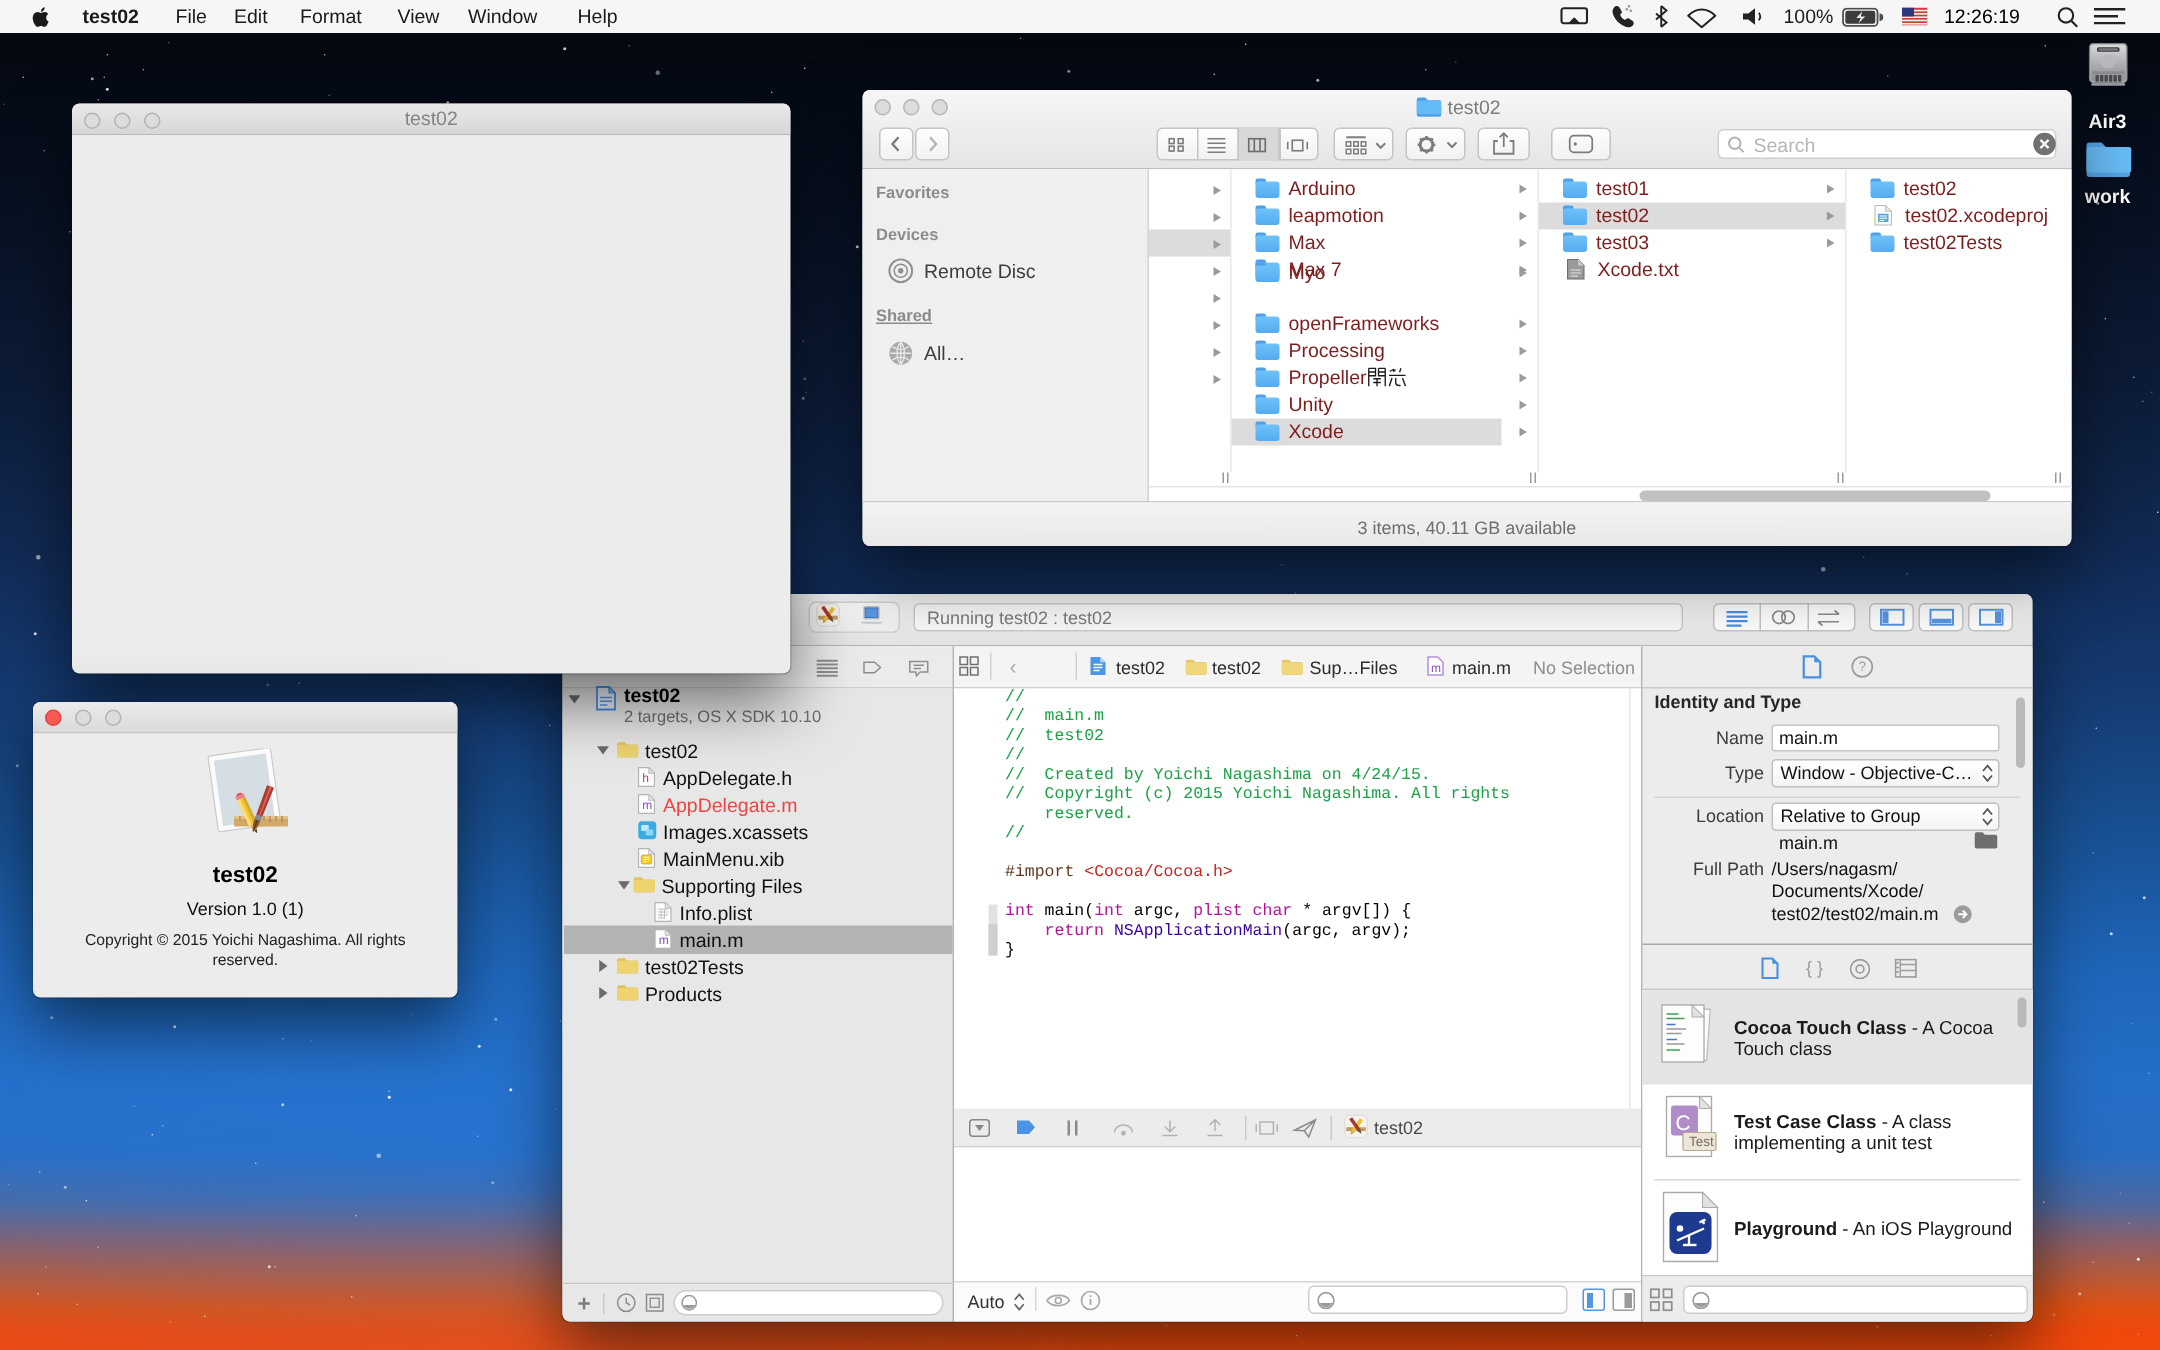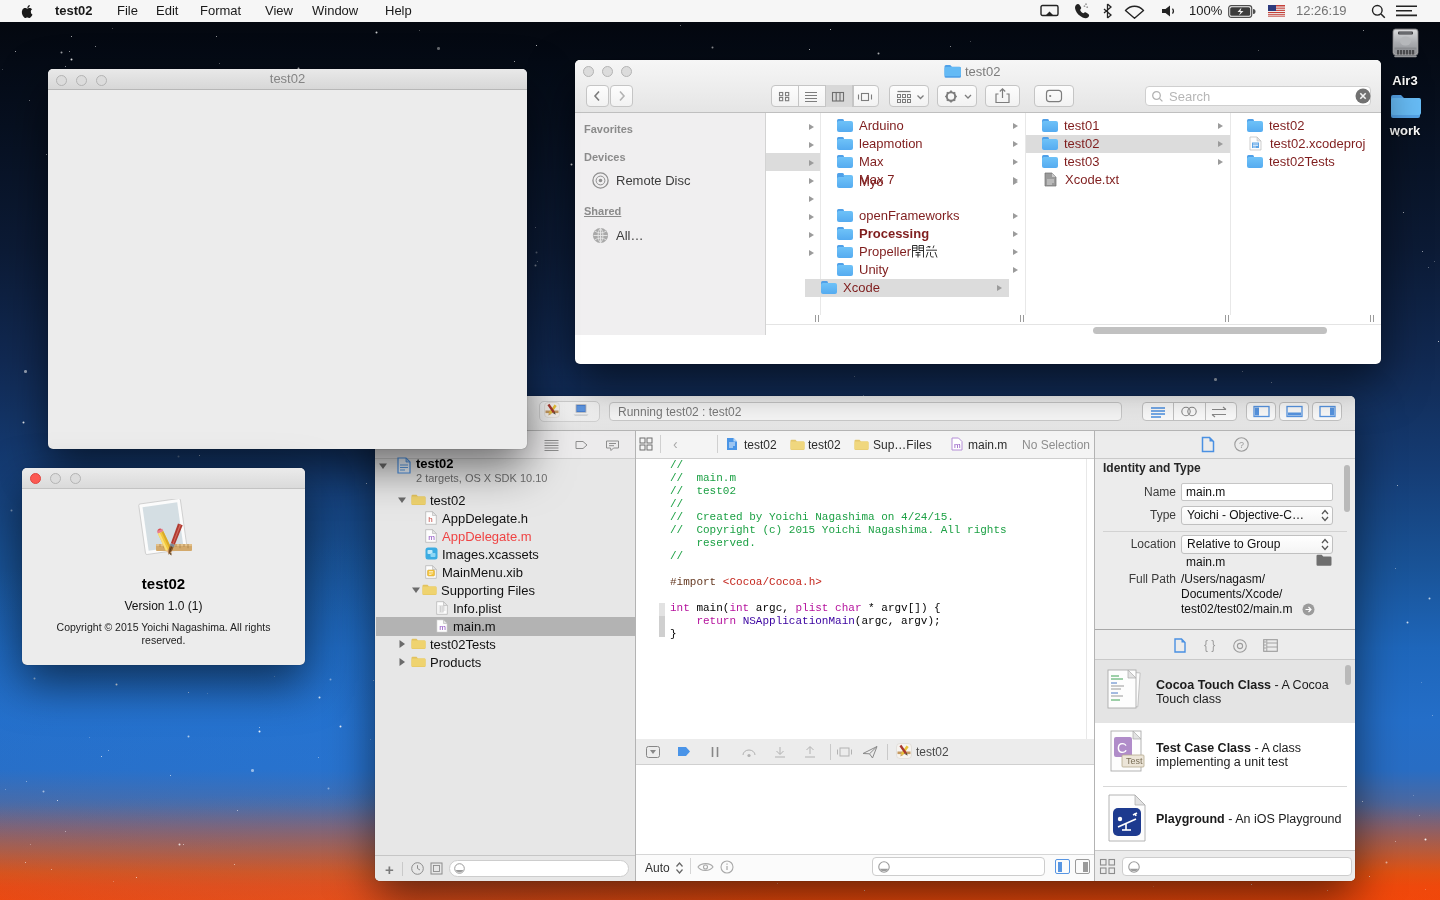--- a/index.html
+++ b/index.html
@@ -549,21 +549,21 @@
   <rect width="17" height="12" fill="#c53f38"></rect>
   <g fill="#eee">
         <rect y="1.5" width="17" height="1.1"></rect>
         <rect y="3.7" width="17" height="1.1"></rect>
         <rect y="5.9" width="17" height="1.1"></rect>
         <rect y="8.1" width="17" height="1.1"></rect>
         <rect y="10.3" width="17" height="1.1"></rect>
       </g>
   <rect width="8" height="6" fill="#2c3a7d"></rect>
  </svg>
- <span style="position:absolute;left:1296px;top:0;line-height:22px;font-size:13px;color:#737373;">12:26:19</span>
+ <span style="position:absolute;left:1296px;top:0;line-height:22px;font-size:13px;color:#000000;">12:26:19</span>
  <svg style="position:absolute;left:1371px;top:4px;" width="15" height="15" viewBox="0 0 15 15">
   <circle cx="6.3" cy="6.3" r="4.8" fill="none" stroke="#232323" stroke-width="1.4"></circle>
   <path d="M10 10 l3.8 3.8" stroke="#232323" stroke-width="1.5"></path>
  </svg>
  <svg style="position:absolute;left:1396px;top:5px;" width="21" height="12" viewBox="0 0 21 12">
   <g stroke="#232323" stroke-width="1.6">
         <path d="M0 1.2 h21 M0 5.8 h16 M0 10.4 h21"></path>
       </g>
  </svg>
 
@@ -730,50 +730,53 @@
         <span class="chev" style="left:43px;top:96px;"></span>
         <span class="chev" style="left:43px;top:114px;"></span>
         <span class="chev" style="left:43px;top:132px;"></span>
       </div>
   <div class="frow" style="left:55px;top:4px;width:204px;"><span class="ficon"></span>Arduino<span class="chev" style="left:192px;top:1px;"></span></div>
       <div class="frow" style="left:55px;top:22px;width:204px;"><span class="ficon"></span>leapmotion<span class="chev" style="left:192px;top:1px;"></span></div>
       <div class="frow" style="left:55px;top:40px;width:204px;"><span class="ficon"></span>Max<span class="chev" style="left:192px;top:1px;"></span></div>
       <div class="frow" style="left:55px;top:58px;width:204px;"><span class="ficon"></span>Max 7<span class="chev" style="left:192px;top:1px;"></span></div>
       <div class="frow" style="left:55px;top:60px;width:204px;"><span class="ficon"></span>Myo<span class="chev" style="left:192px;top:1px;"></span></div>
       <div class="frow" style="left:55px;top:94px;width:204px;"><span class="ficon"></span>openFrameworks<span class="chev" style="left:192px;top:1px;"></span></div>
-      <div class="frow" style="left:55px;top:112px;width:204px;font-weight:bold;"><span class="ficon"></span>Processing<span class="chev" style="left:192px;top:1px;"></span></div>
+      <div class="frow" style="left:55px;top:112px;width:204px;"><span class="ficon"></span>Processing<span class="chev" style="left:192px;top:1px;"></span></div>
       <div class="frow" style="left:55px;top:130px;width:204px;"><span class="ficon"></span>Propeller<svg width="27" height="13" viewBox="0 0 27 13" style="vertical-align:-2px;">
           <g stroke="#1b1b1b" stroke-width="0.9" fill="none">
 <path d="M1.5 0.5 v12 M12.5 0.5 v12 M1.5 0.5 h4.5 v5 h-4.5 M8 0.5 h4.5 M8 0.5 v5 h4.5 M1.5 3 h4.5 M8 3 h4.5 M12.5 12.5"></path>
 <path d="M4.5 7.5 h5 M4.5 10 h5 M7 7.5 v5"></path>
 <path d="M15.5 2.5 c1.5-1 2.5-1.2 4-0.8 M15 5.2 h11 M17.5 1 l1 2 M23 0.5 l-1 2.7 M17 7 l-1.8 5.5 M19.5 7 v3.2 c0 1.3 0.8 1.8 2.2 1.8 h1 M24 7 l2 5.5"></path>
 </g>
         </svg><span class="chev" style="left:192px;top:1px;"></span></div>
       <div class="frow" style="left:55px;top:148px;width:204px;"><span class="ficon"></span>Unity<span class="chev" style="left:192px;top:1px;"></span></div>
-      <div class="frow sel" style="left:39px;top:166px;width:204px;"><span class="ficon"></span>Xcode<span class="chev" style="left:192px;top:1px;"></span></div>
+      <div class="frow sel" style="left:55px;top:166px;width:180px;"><span class="ficon"></span>Xcode<span class="chev" style="left:192px;top:1px;"></span></div>
   <div class="frow" style="left:260px;top:4px;width:204px;"><span class="ficon"></span>test01<span class="chev" style="left:192px;top:1px;"></span></div>
       <div class="frow sel" style="left:260px;top:22px;width:204px;"><span class="ficon"></span>test02<span class="chev" style="left:192px;top:1px;"></span></div>
       <div class="frow" style="left:260px;top:40px;width:204px;"><span class="ficon"></span>test03<span class="chev" style="left:192px;top:1px;"></span></div>
       <div class="frow" style="left:260px;top:58px;width:204px;"><svg width="13" height="15" viewBox="0 0 13 15" style="vertical-align:-3px;margin-right:8px;margin-left:2px;">
           <path d="M1 1 h7 l4 4 v9 h-11 z" fill="#9a9a9a" stroke="#6f6f6f" stroke-width="0.7"></path>
           <path d="M8 1 l4 4 h-4 z" fill="#c9c9c9"></path>
           <path d="M3 8 h7 M3 10 h7 M3 12 h5" stroke="#e8e8e8" stroke-width="0.8"></path>
         </svg>Xcode.txt</div>
   <div class="frow" style="left:465px;top:4px;width:150px;"><span class="ficon"></span>test02</div>
       <div class="frow" style="left:465px;top:22px;width:150px;"><svg width="13" height="15" viewBox="0 0 13 15" style="vertical-align:-3px;margin-right:8px;margin-left:2px;">
           <path d="M1 1 h7 l4 4 v9 h-11 z" fill="#fdfdfd" stroke="#b9b9b9" stroke-width="0.7"></path>
           <path d="M8 1 l4 4 h-4 z" fill="#e3e3e3" stroke="#b9b9b9" stroke-width="0.5"></path>
           <rect x="3" y="6.5" width="7" height="5.5" fill="#5ba4e6"></rect>
           <path d="M4 8 h5 M4 9.5 h5 M4 11 h3" stroke="#fff" stroke-width="0.7"></path>
         </svg>test02.xcodeproj</div>
       <div class="frow" style="left:465px;top:40px;width:150px;"><span class="ficon"></span>test02Tests</div>
  </div>
 
  <div style="position:absolute;left:191px;bottom:29px;right:0;height:10px;background:#fff;border-top:1px solid #e4e4e4;">
   <div style="position:absolute;left:327px;top:1.5px;width:234px;height:7px;border-radius:4px;background:#c1c1c1;"></div>
+ </div>
+ <div class="statusbar">
+  <div style="position:absolute;left:0;right:0;top:10px;text-align:center;font-size:12px;color:#6e6e6e;">3 items, 40.11 GB available</div>
  </div>
 </div>
 
 <div class="win" id="xcode">
 <div class="toolbar"></div>
 <div style="position:absolute;left:164px;top:5px;width:61px;height:21px;border:1px solid #d2d2d2;border-radius:5px;background:linear-gradient(#f8f8f8,#eee);box-sizing:border-box;"></div>
 <svg style="position:absolute;left:169px;top:6px;" width="16" height="16" viewBox="0 0 16 16">
 <rect x="0.5" y="0.5" width="15" height="15" rx="3.5" fill="#f6f3ef" stroke="#d8d5d0" stroke-width="0.6"></rect>
 <rect x="1.5" y="8.5" width="13" height="2.6" fill="#c59a62"></rect>
 <g transform="rotate(35 8 8)">
@@ -1052,21 +1055,21 @@
 <circle cx="7.5" cy="7.5" r="6.7" fill="none" stroke="#9c9c9c" stroke-width="1.1"></circle>
 <text x="5" y="10.5" font-size="9" fill="#9c9c9c" font-family="Liberation Sans">?</text>
     </svg>
 <div style="position:absolute;left:720px;top:62px;right:0;height:1px;background:#c9c9c9;"></div>
 <span style="position:absolute;left:728px;top:65px;font-size:12px;font-weight:bold;color:#262626;">Identity and Type</span>
 <span style="position:absolute;left:720px;top:89px;width:81px;text-align:right;font-size:12px;color:#3c3c3c;">Name</span>
 <div style="position:absolute;left:806px;top:87px;width:152px;height:18px;background:#fff;border:1px solid #c6c6c6;border-radius:2px;box-sizing:border-box;"></div>
 <span style="position:absolute;left:811px;top:89px;font-size:12px;color:#111;">main.m</span>
 <span style="position:absolute;left:720px;top:112px;width:81px;text-align:right;font-size:12px;color:#3c3c3c;">Type</span>
 <div style="position:absolute;left:806px;top:110px;width:152px;height:19px;background:linear-gradient(#fff,#f4f4f4);border:1px solid #c0c0c0;border-radius:3px;box-sizing:border-box;"></div>
-<span style="position:absolute;left:812px;top:112px;font-size:12px;color:#111;">Yoichi - Objective-C…</span>
+<span style="position:absolute;left:812px;top:112px;font-size:12px;color:#111;">Window - Objective-C…</span>
 <svg style="position:absolute;left:946px;top:113px;" width="8" height="13" viewBox="0 0 8 13">
       <path d="M1 5 L4 1.5 L7 5 M1 8 L4 11.5 L7 8" fill="none" stroke="#555" stroke-width="1.2"></path>
     </svg>
 <div style="position:absolute;left:728px;top:135px;width:244px;height:1px;background:#d2d2d2;"></div>
 <span style="position:absolute;left:720px;top:141px;width:81px;text-align:right;font-size:12px;color:#3c3c3c;">Location</span>
 <div style="position:absolute;left:806px;top:139px;width:152px;height:19px;background:linear-gradient(#fff,#f4f4f4);border:1px solid #c0c0c0;border-radius:3px;box-sizing:border-box;"></div>
 <span style="position:absolute;left:812px;top:141px;font-size:12px;color:#111;">Relative to Group</span>
 <svg style="position:absolute;left:946px;top:142px;" width="8" height="13" viewBox="0 0 8 13">
       <path d="M1 5 L4 1.5 L7 5 M1 8 L4 11.5 L7 8" fill="none" stroke="#555" stroke-width="1.2"></path>
     </svg>

